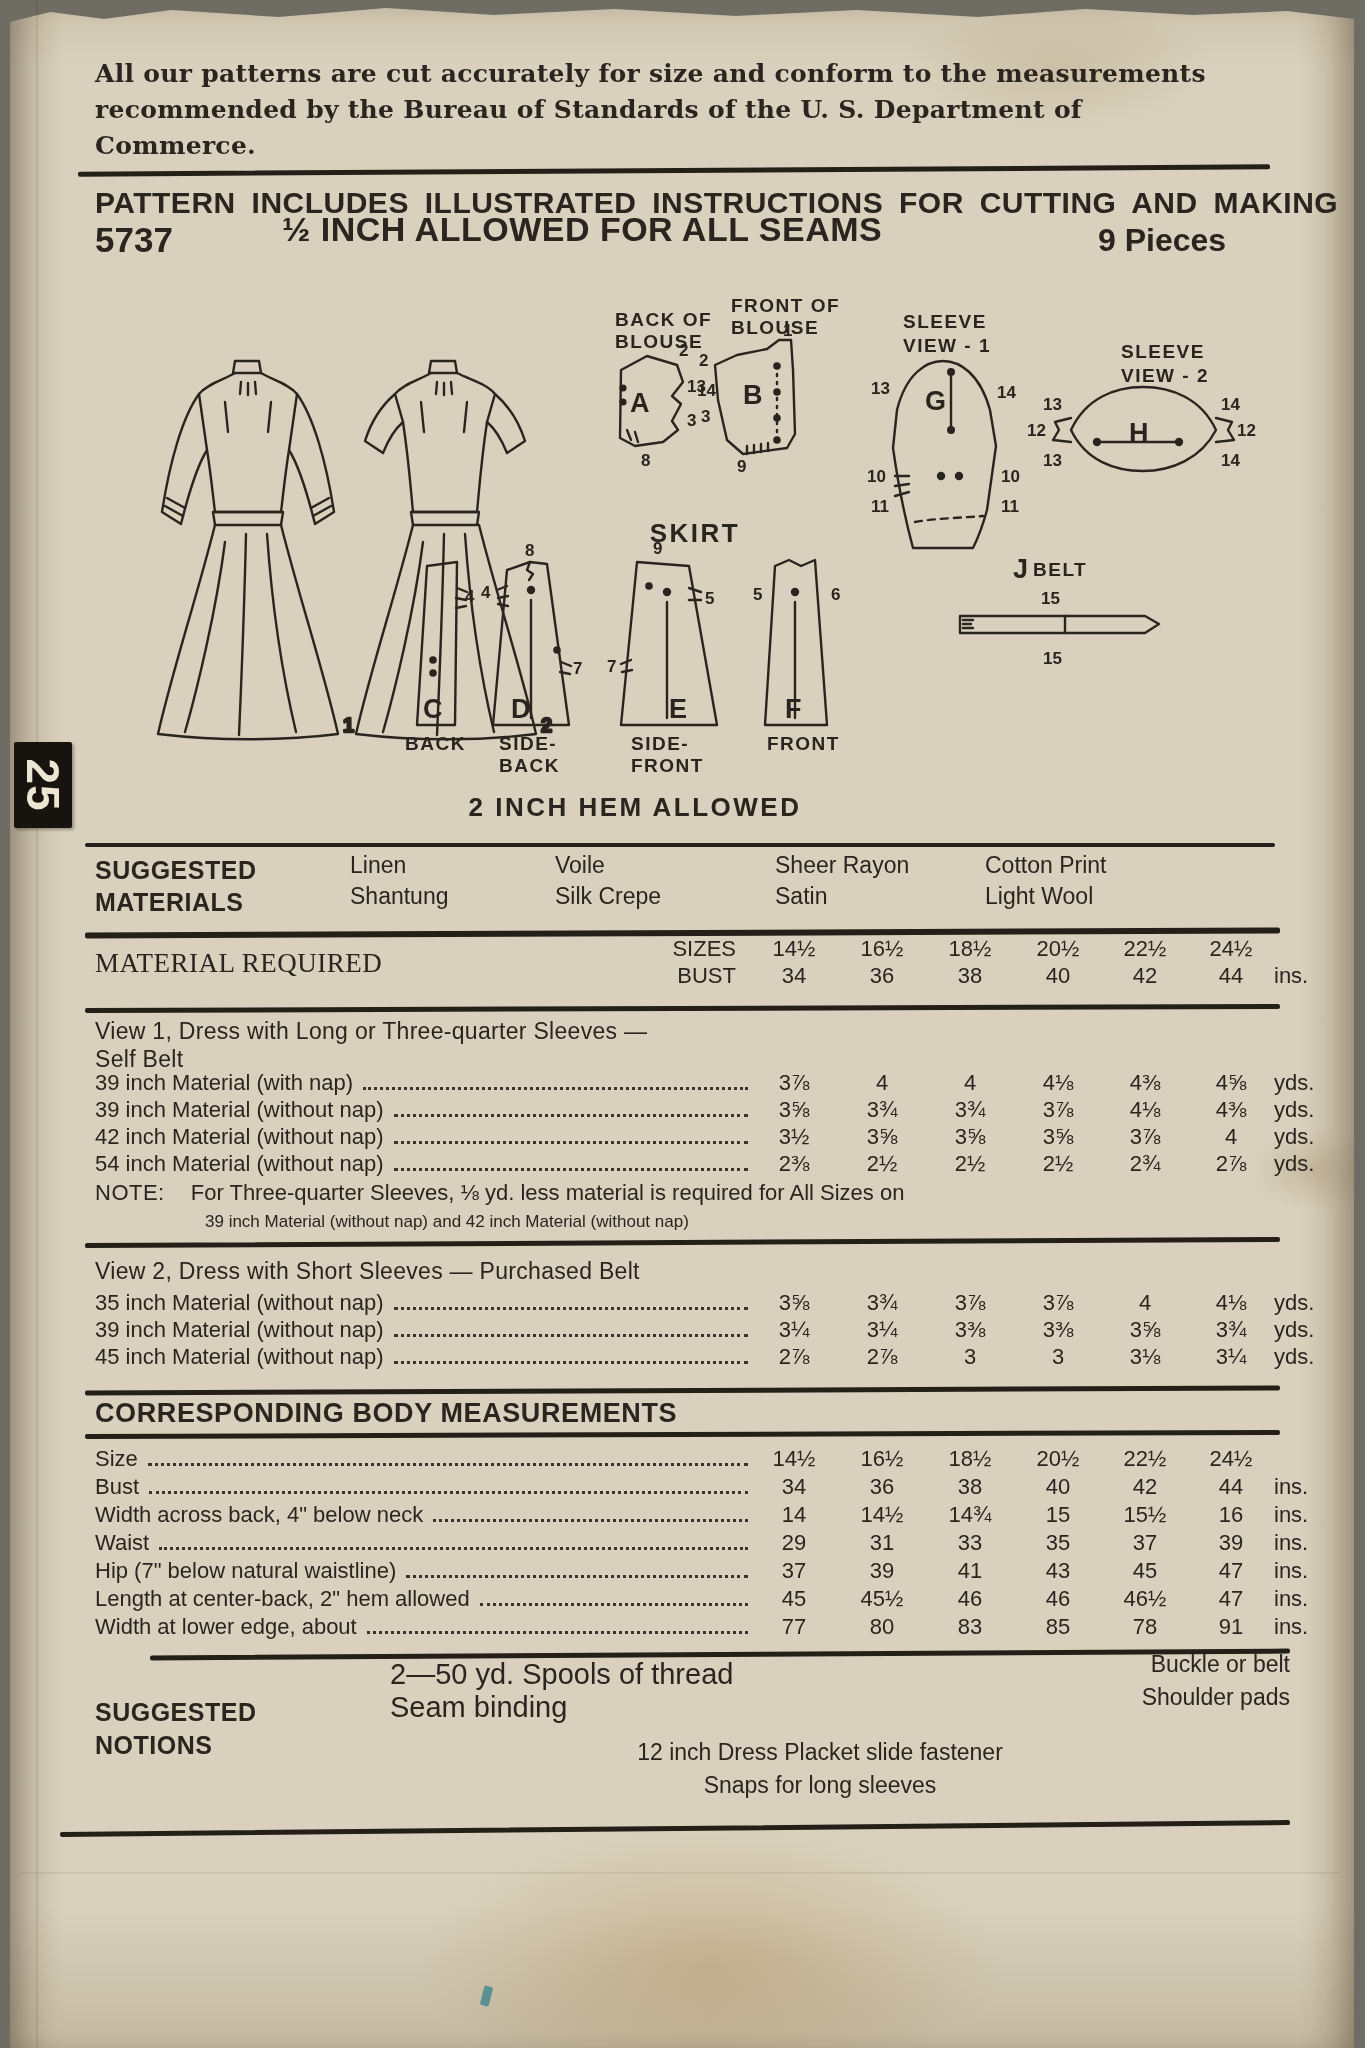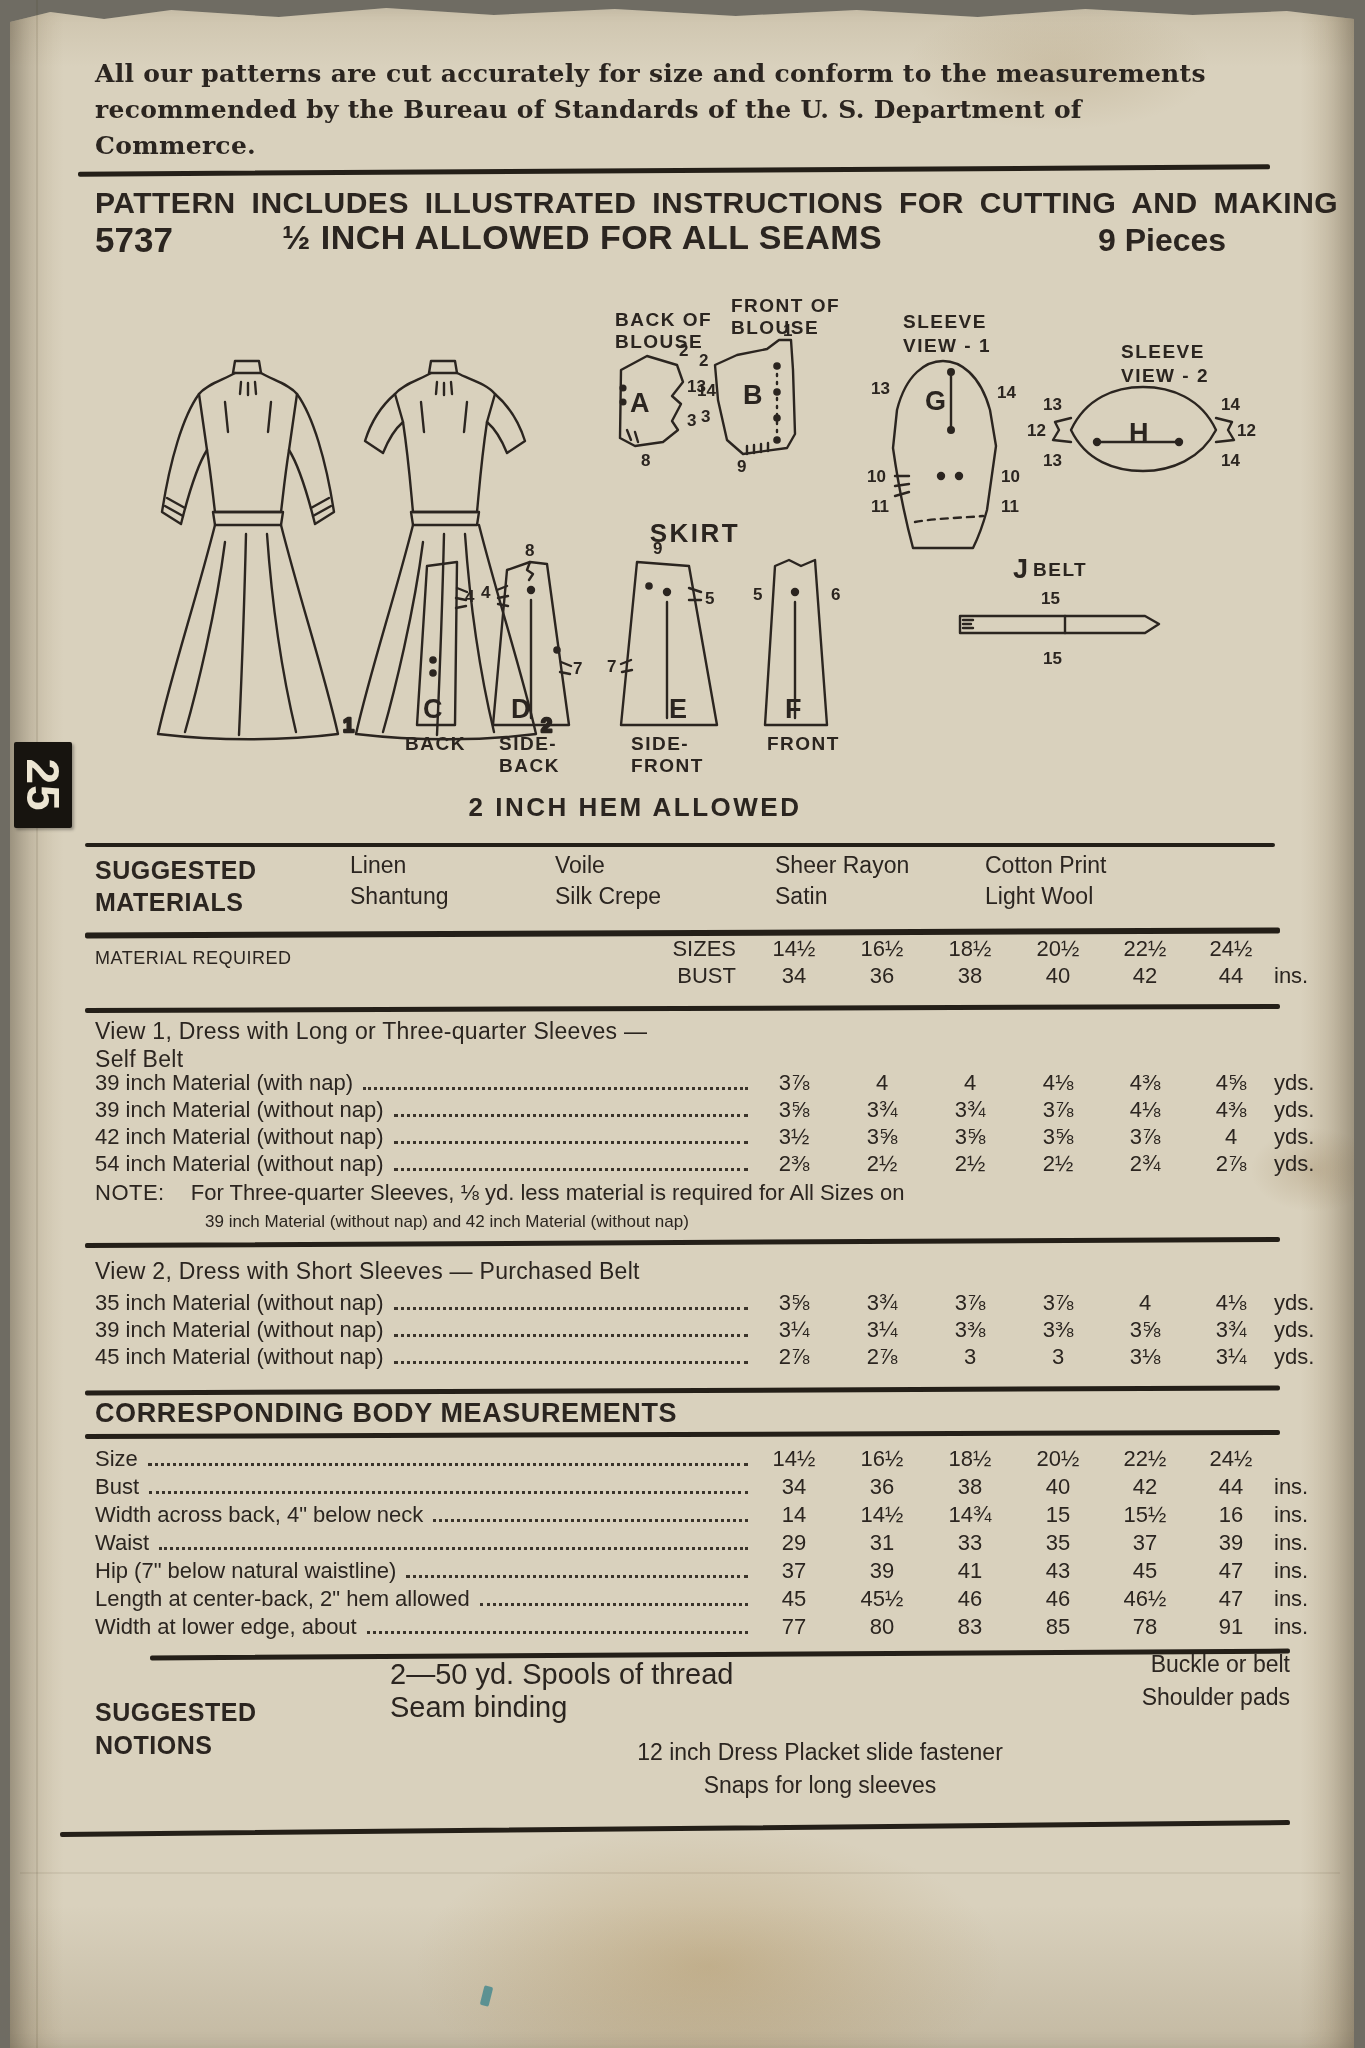--- a/index.html
+++ b/index.html
@@ -24,42 +24,42 @@
   
   .tab25{position:absolute;left:14px;top:742px;width:58px;height:86px;background:#17140f;
          display:flex;align-items:center;justify-content:center;border-radius:2px;box-shadow:2px 2px 3px rgba(0,0,0,.3);}
   .tab25 span{transform:rotate(90deg);font-weight:bold;font-size:46px;letter-spacing:1px;color:#ece5d2;line-height:1;}
 
   
   .hdr-note{position:absolute;left:95px;top:56px;width:1150px;font-family:"DejaVu Serif",serif;
             font-weight:bold;font-size:25px;line-height:36px;letter-spacing:.3px;}
   .includes{position:absolute;left:95px;top:186px;font-size:30px;font-weight:bold;letter-spacing:.5px;word-spacing:7px;white-space:nowrap;}
   .patnum{position:absolute;left:95px;top:220px;font-size:35px;font-weight:bold;}
-  .seam{position:absolute;left:282px;top:218px;font-size:34px;font-weight:bold;letter-spacing:.5px;}
+  .seam{position:absolute;left:282px;top:210px;font-size:34px;font-weight:bold;letter-spacing:.5px;}
   .pieces9{position:absolute;left:1098px;top:222px;font-size:32px;font-weight:bold;}
 
   
   .diagram{position:absolute;left:75px;top:270px;}
   svg text{font-family:"Liberation Sans",sans-serif;fill:#2b2520;font-weight:bold;}
   .dl{font-size:19px;letter-spacing:1.5px;}
   .pl{font-size:27px;}
   .pn{font-size:17px;}
   .big{font-size:26px;letter-spacing:2.5px;}
   .fig{font-size:20px;font-weight:bold;}
 
   
   .mat-head{position:absolute;left:95px;font-size:25px;font-weight:bold;letter-spacing:.5px;}
   .mat-cols{position:absolute;left:0;top:850px;width:1287px;height:80px;}
   .mat-col{position:absolute;width:240px;text-align:left;font-size:23px;line-height:31px;}
   .mat-col:nth-of-type(1){left:350px;}
   .mat-col:nth-of-type(2){left:555px;}
   .mat-col:nth-of-type(3){left:775px;}
   .mat-col:nth-of-type(4){left:985px;}
 
-  .mr-label{position:absolute;left:95px;top:948px;font-size:18px;letter-spacing:.5px;}
+  .mr-label{position:absolute;left:95px;top:948px;font-size:27px;letter-spacing:.5px;font-family:Liberation Serif, serif;}
   .rows-block{position:absolute;left:95px;width:1215px;}
   .num-row{display:grid;grid-template-columns:655px 88px 88px 88px 88px 86px 86px 1fr;
            height:27px;align-items:baseline;font-size:22px;white-space:nowrap;}
   .num-row .lbl{display:flex;align-items:baseline;overflow:hidden;}
   .num-row .lbl .txt{white-space:nowrap;}
   .num-row .lead{flex:1;border-bottom:3px dotted #3a342b;margin:0 2px 5px 10px;min-width:20px;}
   .num-row .val{text-align:center;}
   .num-row .unit{text-align:right;padding-right:2px;}
   .hdr-row .lbl{justify-content:flex-end;padding-right:14px;}
   .sec-title{position:absolute;left:95px;font-size:23px;letter-spacing:.3px;white-space:nowrap;}

